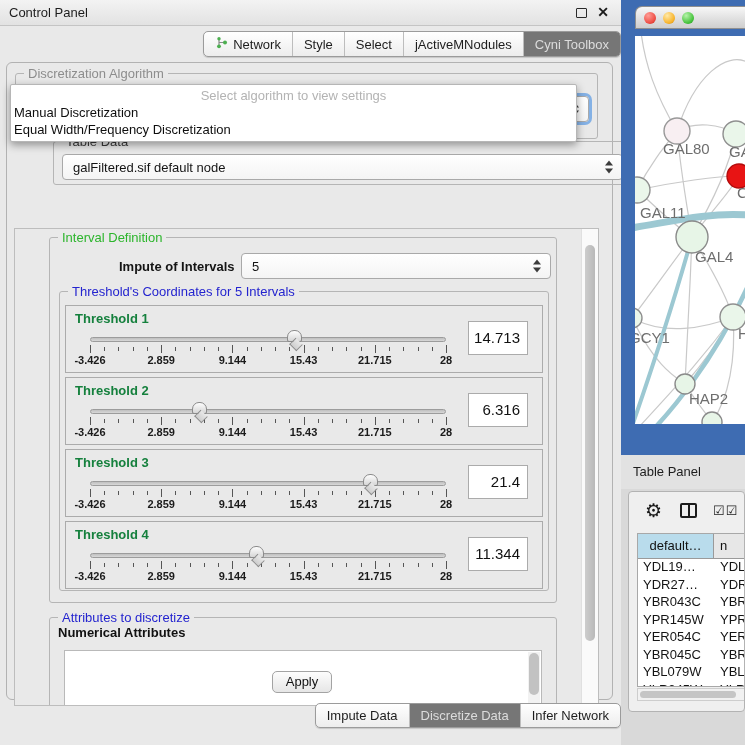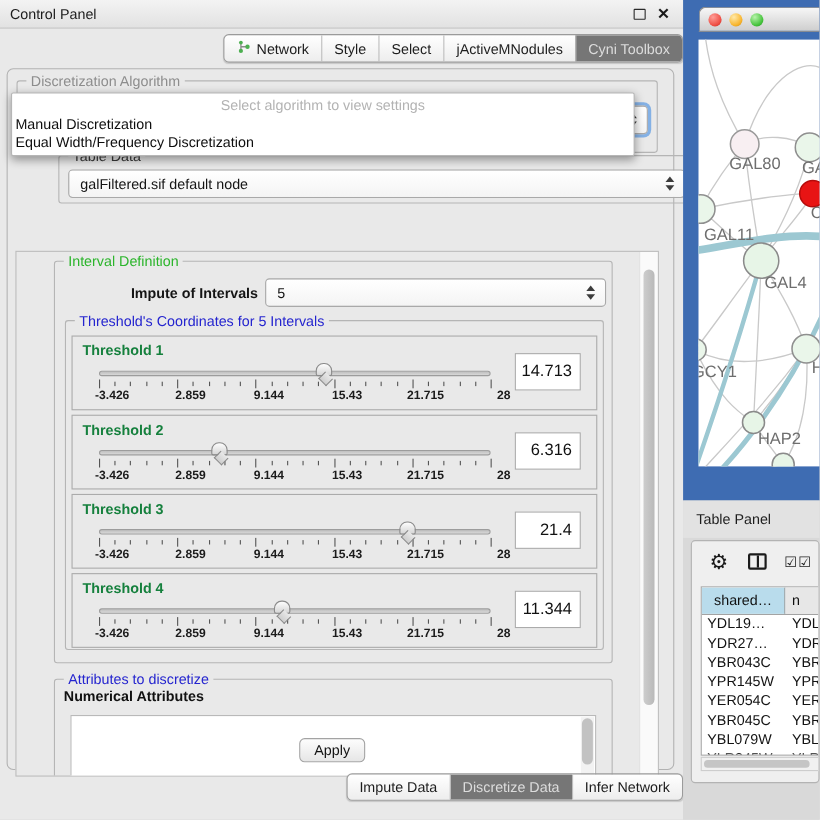--- a/index.html
+++ b/index.html
@@ -64,21 +64,21 @@
   
   .th-panel { position:absolute; left:50px; width:478px; height:68px;
     border:1px solid #ababab; background:#e9e9e9; }
   .th-label { position:absolute; left:9px; top:5px; font-size:13px; font-weight:bold; color:#15803d; }
   .slider { position:absolute; left:0; top:0; width:100%; height:100%; }
   .track { position:absolute; left:24px; top:31px; width:356px; height:5px;
     background:linear-gradient(#bfbfbf,#d8d8d8); border:1px solid #9c9c9c; border-radius:3px; }
   .ticks { position:absolute; left:24px; top:39px; width:356px; height:8px; }
   .tick { position:absolute; top:2px; width:1px; height:4px; background:#555; }
   .tick.major { top:0; height:8px; }
-  .tick-labels { position:absolute; left:36px; top:48px; width:356px; height:12px; }
+  .tick-labels { position:absolute; left:24px; top:48px; width:356px; height:12px; }
   .tick-lab { position:absolute; transform:translateX(-50%); font-size:11px; font-weight:bold; color:#1b1b1b; white-space:nowrap; }
   .thumb { position:absolute; top:24px; width:15px; height:12px; margin-left:-8px;
     background:linear-gradient(#fdfdfd,#d6d6d6); border:1px solid #8b8b8b; border-radius:7px 7px 2px 2px; }
   .thumb::after { content:""; position:absolute; left:2.2px; top:9px; width:8px; height:8px;
     background:linear-gradient(#e8e8e8,#cecece); border:1px solid #8b8b8b; border-top:none;
     transform:rotate(45deg); }
   .th-value { position:absolute; left:402px; top:15px; width:60px; height:34px; background:#ffffff;
     border:1px solid #ababab; font-size:15px; color:#111; text-align:right;
     line-height:32px; padding-right:7px; }
 
@@ -491,21 +491,21 @@
     <span id="tp-title">Table Panel</span>
   </div>
 
   <div id="tp-panel">
     <span id="gear-icon">⚙</span>
     <span id="split-icon"></span>
     <span id="check-icons">☑☑</span>
 
     <div id="tp-table">
       <div id="tp-head">
-        <div class="tp-col1">shared…</div>
+        <div class="tp-col1">default…</div>
         <div class="tp-col2">n</div>
       </div>
       <div id="tp-body">
           <div class="tp-row">
             <div class="tp-col1">YDL19…</div>
             <div class="tp-col2">YDL1</div>
           </div>
           <div class="tp-row">
             <div class="tp-col1">YDR27…</div>
             <div class="tp-col2">YDR2</div>

